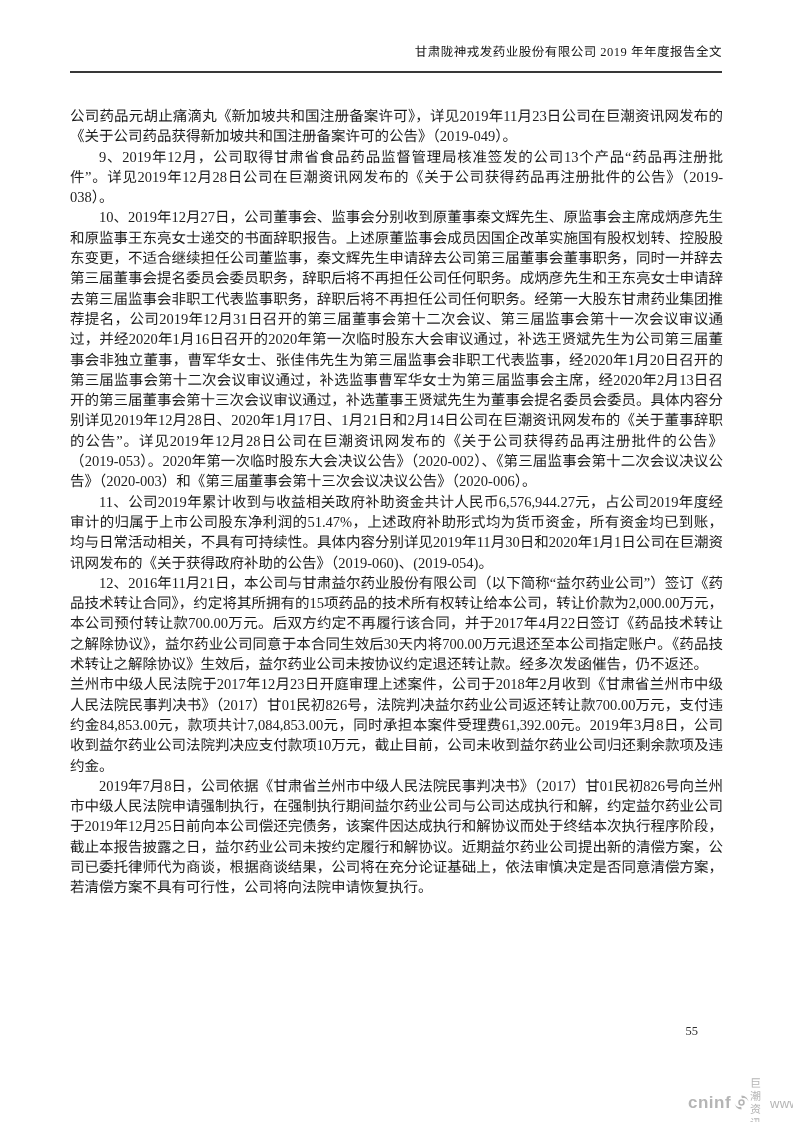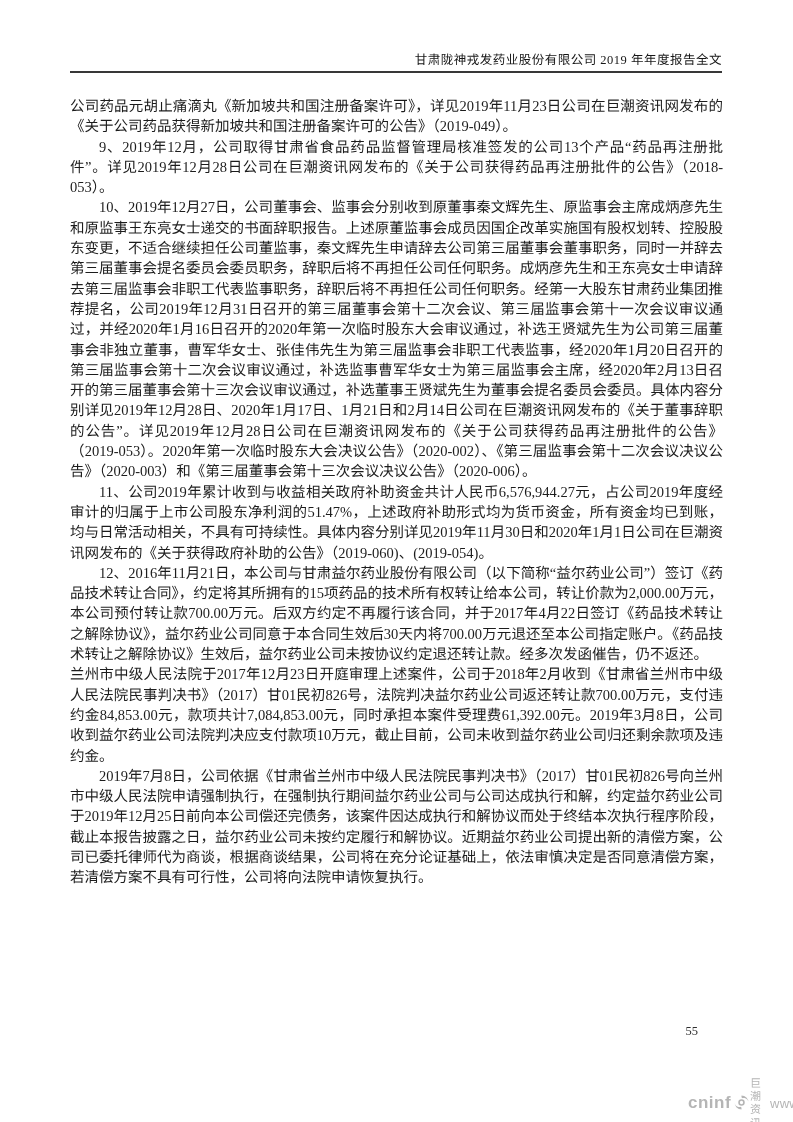--- a/index.html
+++ b/index.html
@@ -13,36 +13,36 @@
   body{
     background:var(--page_bg);
     font-family:"Liberation Serif","DejaVu Serif",serif;
     color:var(--text);
     position:relative;
     overflow:hidden;
   }
   .page{position:absolute;inset:0;}
   .report-header{
     position:absolute;
-    top:49px;left:70px;width:652px;
+    top:41px;left:70px;width:652px;
     text-align:right;
     font-size:12.5px;
     letter-spacing:.5px;
     color:#161616;
     white-space:nowrap;
   }
   .header-divider{
     position:absolute;
     top:71px;left:70px;width:652px;
     height:2px;
     background:var(--rule);
   }
   .doc-body{
     position:absolute;
-    top:96px;left:70px;width:653px;
+    top:106px;left:70px;width:653px;
     font-size:14.5px;
     line-height:20.3px;
     text-align:justify;
     color:var(--text);
   }
   .doc-body p{margin:0;}
   .doc-body p.indent{text-indent:2em;}
   .page-number{
     position:absolute;
     top:1024px;right:95px;
@@ -93,21 +93,21 @@
 <body>
 
 <div class="page">
 
   <div class="report-header">甘肃陇神戎发药业股份有限公司 2019 年年度报告全文</div>
 
   <div class="header-divider"></div>
 
   <div class="doc-body">
     <p class="noindent">公司药品元胡止痛滴丸《新加坡共和国注册备案许可》，详见2019年11月23日公司在巨潮资讯网发布的《关于公司药品获得新加坡共和国注册备案许可的公告》（2019-049）。</p>
-    <p class="indent">9、2019年12月，公司取得甘肃省食品药品监督管理局核准签发的公司13个产品“药品再注册批件”。详见2019年12月28日公司在巨潮资讯网发布的《关于公司获得药品再注册批件的公告》（2018-053）。</p>
+    <p class="indent">9、2019年12月，公司取得甘肃省食品药品监督管理局核准签发的公司13个产品“药品再注册批件”。详见2019年12月28日公司在巨潮资讯网发布的《关于公司获得药品再注册批件的公告》（2019-038）。</p>
     <p class="indent">10、2019年12月27日，公司董事会、监事会分别收到原董事秦文辉先生、原监事会主席成炳彦先生和原监事王东亮女士递交的书面辞职报告。上述原董监事会成员因国企改革实施国有股权划转、控股股东变更，不适合继续担任公司董监事，秦文辉先生申请辞去公司第三届董事会董事职务，同时一并辞去第三届董事会提名委员会委员职务，辞职后将不再担任公司任何职务。成炳彦先生和王东亮女士申请辞去第三届监事会非职工代表监事职务，辞职后将不再担任公司任何职务。经第一大股东甘肃药业集团推荐提名，公司2019年12月31日召开的第三届董事会第十二次会议、第三届监事会第十一次会议审议通过，并经2020年1月16日召开的2020年第一次临时股东大会审议通过，补选王贤斌先生为公司第三届董事会非独立董事，曹军华女士、张佳伟先生为第三届监事会非职工代表监事，经2020年1月20日召开的第三届监事会第十二次会议审议通过，补选监事曹军华女士为第三届监事会主席，经2020年2月13日召开的第三届董事会第十三次会议审议通过，补选董事王贤斌先生为董事会提名委员会委员。具体内容分别详见2019年12月28日、2020年1月17日、1月21日和2月14日公司在巨潮资讯网发布的《关于董事辞职的公告”。详见2019年12月28日公司在巨潮资讯网发布的《关于公司获得药品再注册批件的公告》（2019-053）。2020年第一次临时股东大会决议公告》（2020-002）、《第三届监事会第十二次会议决议公告》（2020-003）和《第三届董事会第十三次会议决议公告》（2020-006）。</p>
     <p class="indent">11、公司2019年累计收到与收益相关政府补助资金共计人民币6,576,944.27元，占公司2019年度经审计的归属于上市公司股东净利润的51.47%，上述政府补助形式均为货币资金，所有资金均已到账，均与日常活动相关，不具有可持续性。具体内容分别详见2019年11月30日和2020年1月1日公司在巨潮资讯网发布的《关于获得政府补助的公告》（2019-060)、(2019-054)。</p>
     <p class="indent">12、2016年11月21日，本公司与甘肃益尔药业股份有限公司（以下简称“益尔药业公司”）签订《药品技术转让合同》，约定将其所拥有的15项药品的技术所有权转让给本公司，转让价款为2,000.00万元，本公司预付转让款700.00万元。后双方约定不再履行该合同，并于2017年4月22日签订《药品技术转让之解除协议》，益尔药业公司同意于本合同生效后30天内将700.00万元退还至本公司指定账户。《药品技术转让之解除协议》生效后，益尔药业公司未按协议约定退还转让款。经多次发函催告，仍不返还。</p>
     <p class="noindent">兰州市中级人民法院于2017年12月23日开庭审理上述案件，公司于2018年2月收到《甘肃省兰州市中级人民法院民事判决书》（2017）甘01民初826号，法院判决益尔药业公司返还转让款700.00万元，支付违约金84,853.00元，款项共计7,084,853.00元，同时承担本案件受理费61,392.00元。2019年3月8日，公司收到益尔药业公司法院判决应支付款项10万元，截止目前，公司未收到益尔药业公司归还剩余款项及违约金。</p>
     <p class="indent">2019年7月8日，公司依据《甘肃省兰州市中级人民法院民事判决书》（2017）甘01民初826号向兰州市中级人民法院申请强制执行，在强制执行期间益尔药业公司与公司达成执行和解，约定益尔药业公司于2019年12月25日前向本公司偿还完债务，该案件因达成执行和解协议而处于终结本次执行程序阶段，截止本报告披露之日，益尔药业公司未按约定履行和解协议。近期益尔药业公司提出新的清偿方案，公司已委托律师代为商谈，根据商谈结果，公司将在充分论证基础上，依法审慎决定是否同意清偿方案，若清偿方案不具有可行性，公司将向法院申请恢复执行。</p>
   </div>
 
   <div class="page-number">55</div>
 
   <div class="cninfo-logo">

